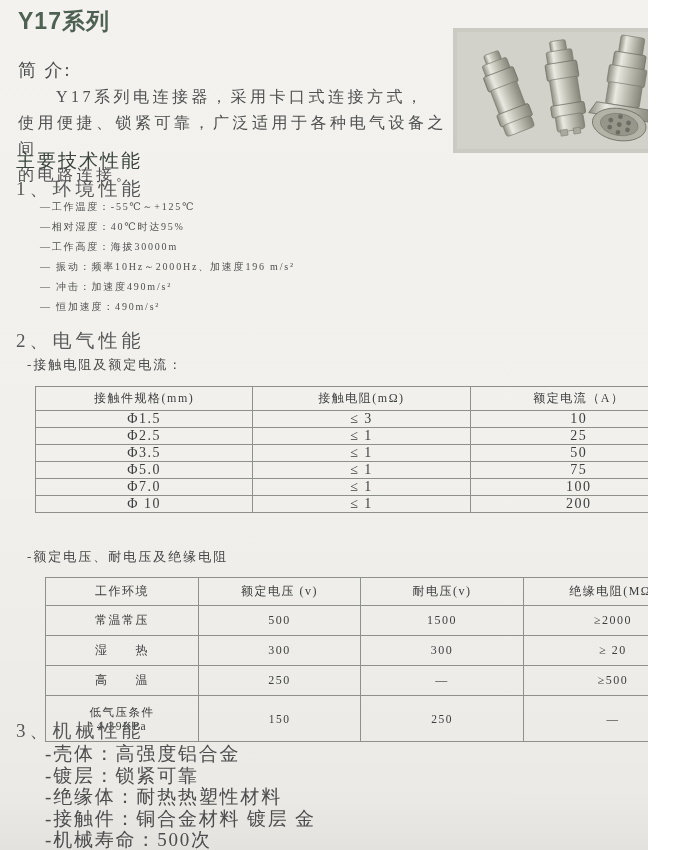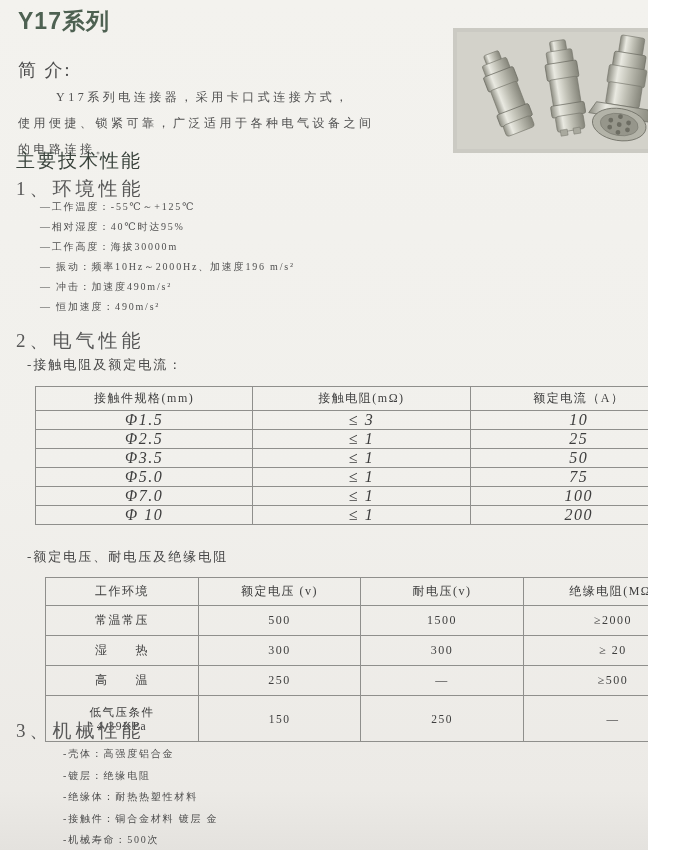--- a/index.html
+++ b/index.html
@@ -13,21 +13,21 @@
     position:absolute; left:18px; top:6px;
     font-family:"Liberation Sans","DejaVu Sans",sans-serif;
     font-size:23px; font-weight:bold; color:#4e6152; letter-spacing:1px;
   }
   .intro-heading{
     position:absolute; left:18px; top:58px;
     font-size:18px; color:#4c4c4c; letter-spacing:2px;
   }
   .intro-text{
     position:absolute; left:18px; top:84px; width:432px;
-    font-size:12px; line-height:26px; color:#505050; letter-spacing:3.5px;
+    font-size:16px; line-height:26px; color:#505050; letter-spacing:3.5px;
   }
   .intro-text .line.indent{ padding-left:38px; }
   .photo{
     position:absolute; left:453px; top:28px; width:229px; height:125px;
     background:#cbcac3; box-shadow:0 0 0 1px #c2c1ba inset;
   }
   .main-heading{
     position:absolute; left:16px; top:148px;
     font-family:"Liberation Sans","DejaVu Sans",sans-serif;
     font-size:19px; font-weight:normal; color:#39433c; letter-spacing:2px;text-align:center;
@@ -52,32 +52,32 @@
     position:absolute; border-collapse:collapse; table-layout:fixed;
     font-size:12px; color:#3e3e3e; background:transparent;
   }
   th,td{
     border:1px solid #8f8f8c; text-align:center; vertical-align:middle;
     font-weight:normal; letter-spacing:1.5px; white-space:pre-line;
     padding:0 2px;
   }
   #contact-table{ left:35px; top:386px; width:653px; }
   #contact-table th{ height:24px; }
-  #contact-table td{ height:14px; font-size:16px;font-style:italic; }
+  #contact-table td{ height:14px; font-size:14px; }
   #voltage-table{ left:45px; top:577px; width:657px; }
   #voltage-table th{ height:28px; }
   #voltage-table tr td{ height:30px; }
   #voltage-table tr:nth-child(4) td{ height:46px; font-size:11.5px; }
   #voltage-table col:nth-child(1){ width:153px; }
   #voltage-table col:nth-child(2){ width:162px; }
   #voltage-table col:nth-child(3){ width:163px; }
   #voltage-table col:nth-child(4){ width:179px; }
   .mech-list{
-    position:absolute; left:63px; top:743px; width:420px;
-    font-size:10px; color:#4d4d4d; letter-spacing:1.8px;
+    position:absolute; left:45px; top:743px; width:420px;
+    font-size:19px; color:#4d4d4d; letter-spacing:1.8px;
   }
   .mech-list .list-line{ line-height:21.5px; height:21.5px; white-space:nowrap; }
 </style>
 </head>
 <body>
 
 <div class="page">
 
   <div class="series-title">Y17系列</div>
 
@@ -243,19 +243,19 @@
           <td>250</td>
           <td>—</td>
         </tr>
       </tbody>
   </table>
 
   <div class="sec-heading" id="sec3-heading">3、机械性能</div>
 
   <div class="mech-list" id="mech-list">
       <div class="list-line">-壳体：高强度铝合金</div>
-      <div class="list-line">-镀层：绝缘电阻</div>
+      <div class="list-line">-镀层：锁紧可靠</div>
       <div class="list-line">-绝缘体：耐热热塑性材料</div>
       <div class="list-line">-接触件：铜合金材料 镀层 金</div>
       <div class="list-line">-机械寿命：500次</div>
     </div>
 
 </div>
 
 </body></html>

